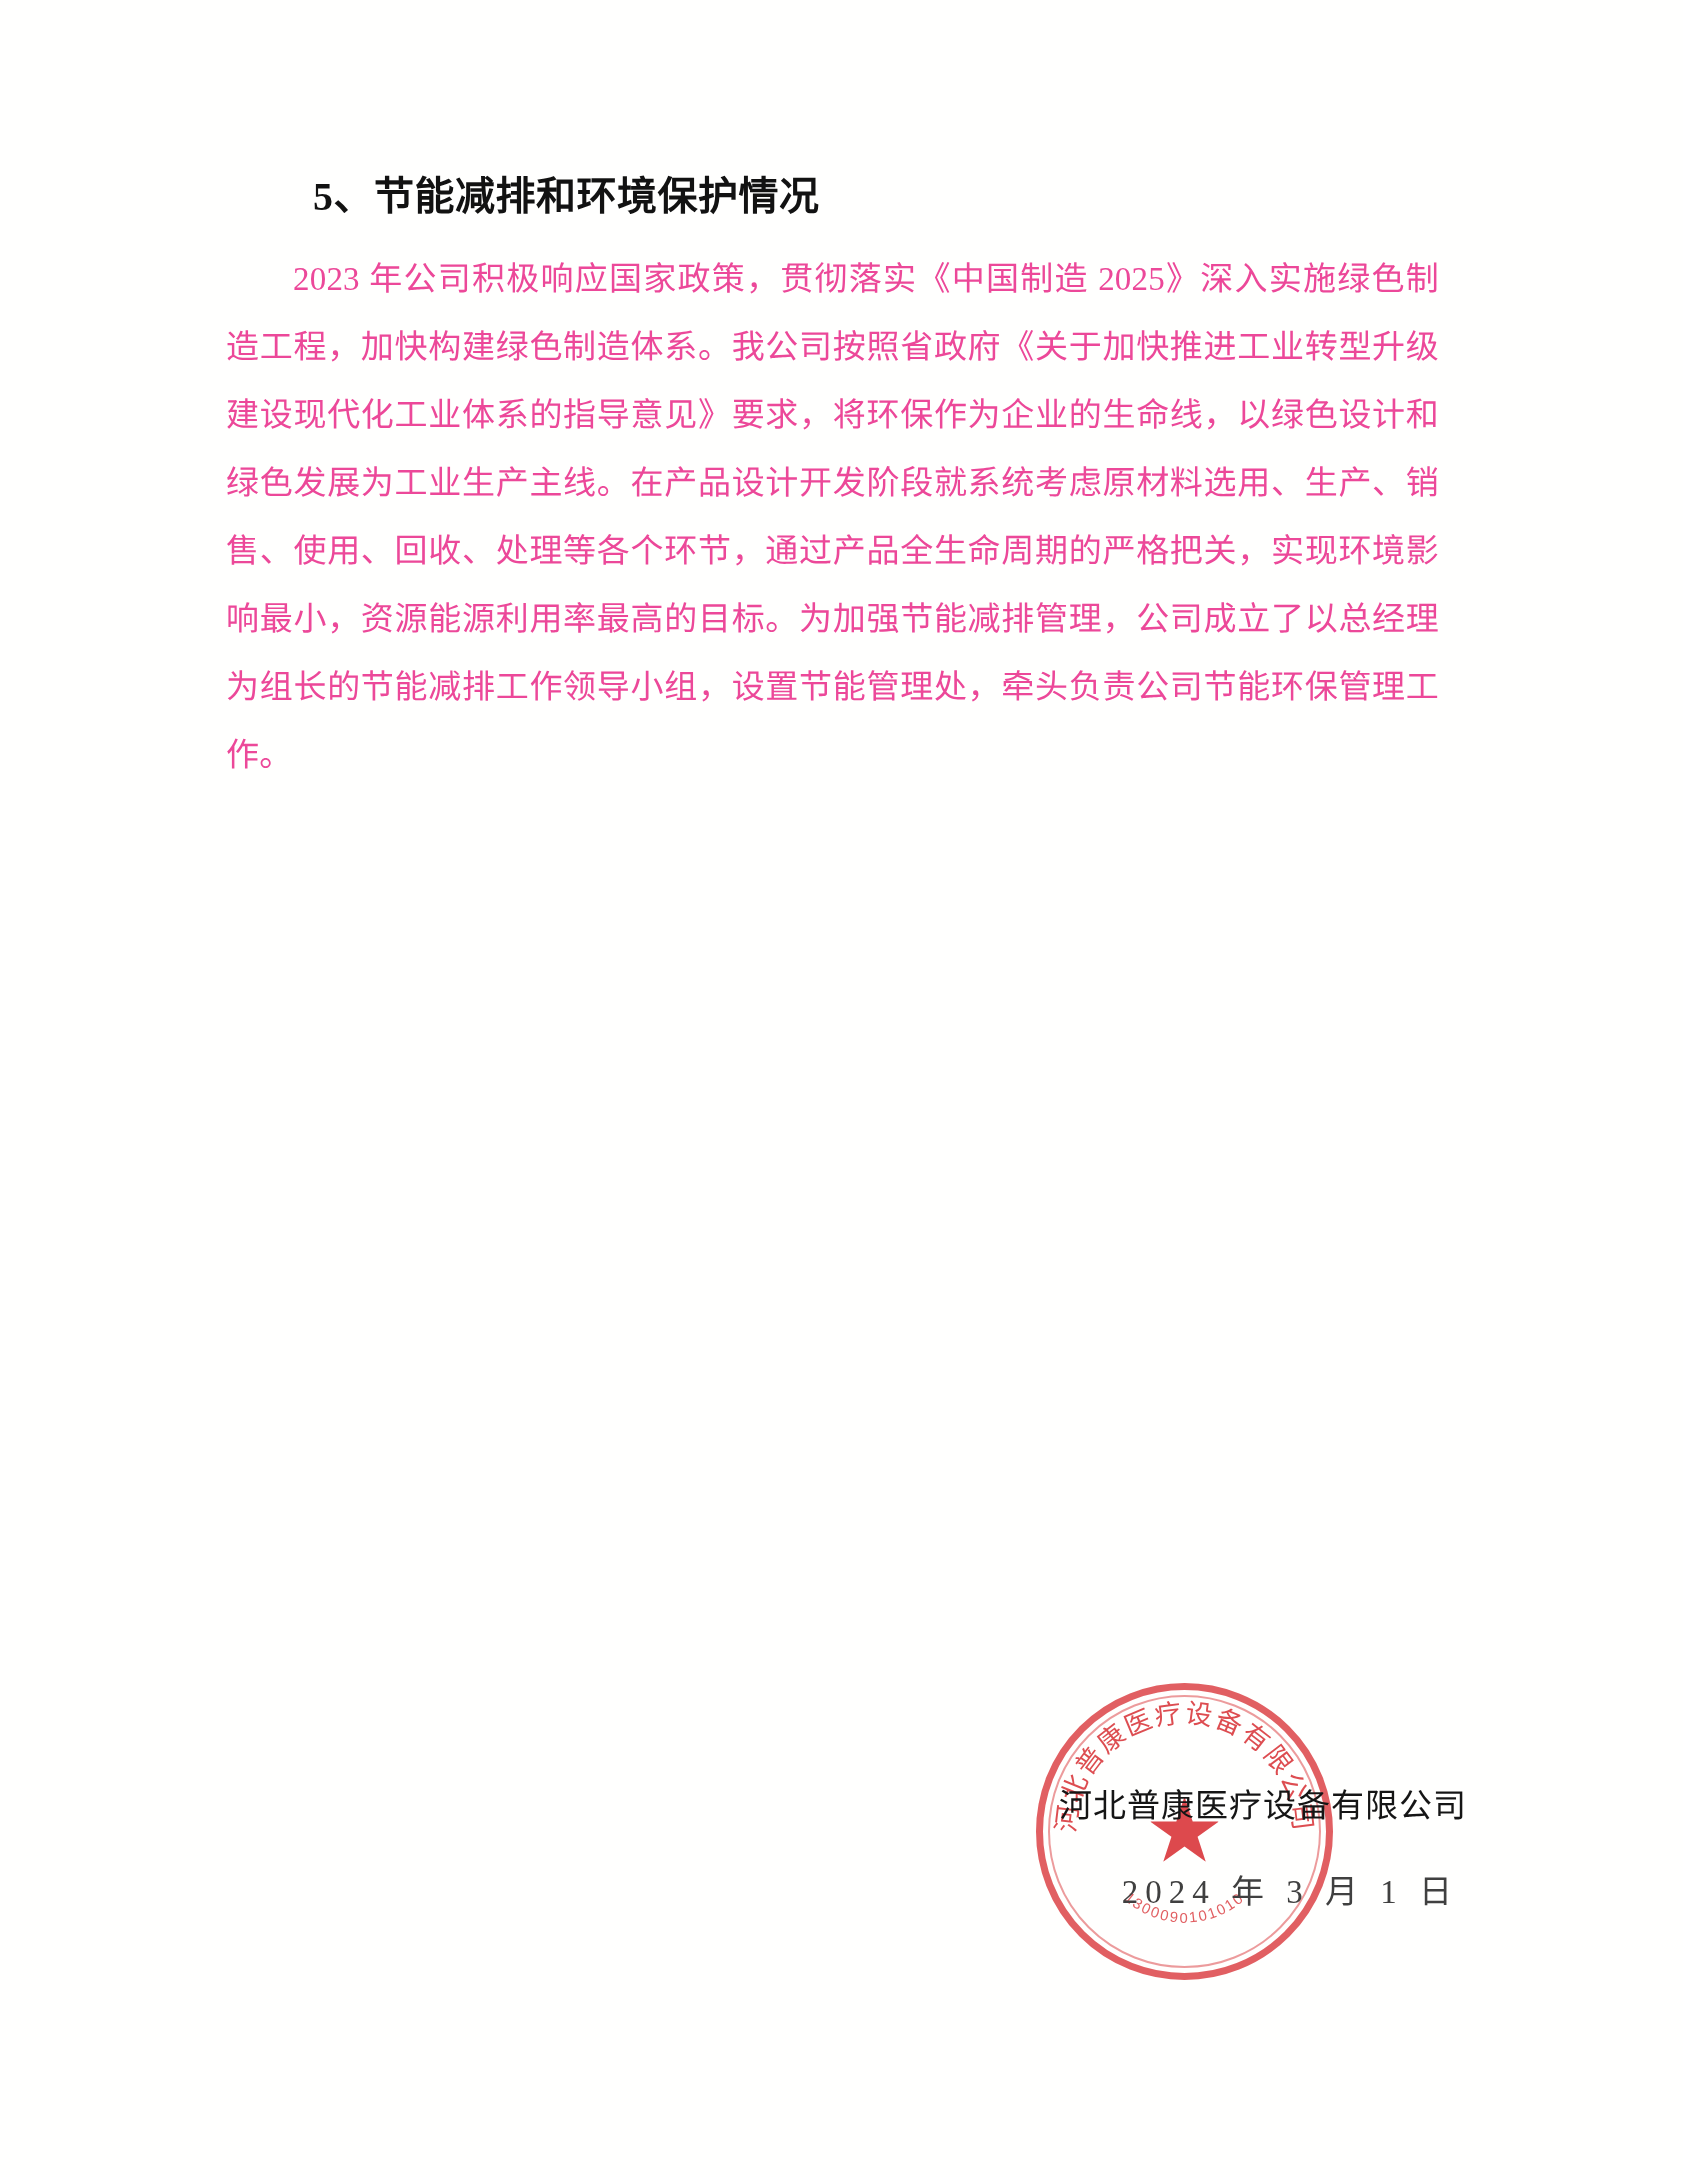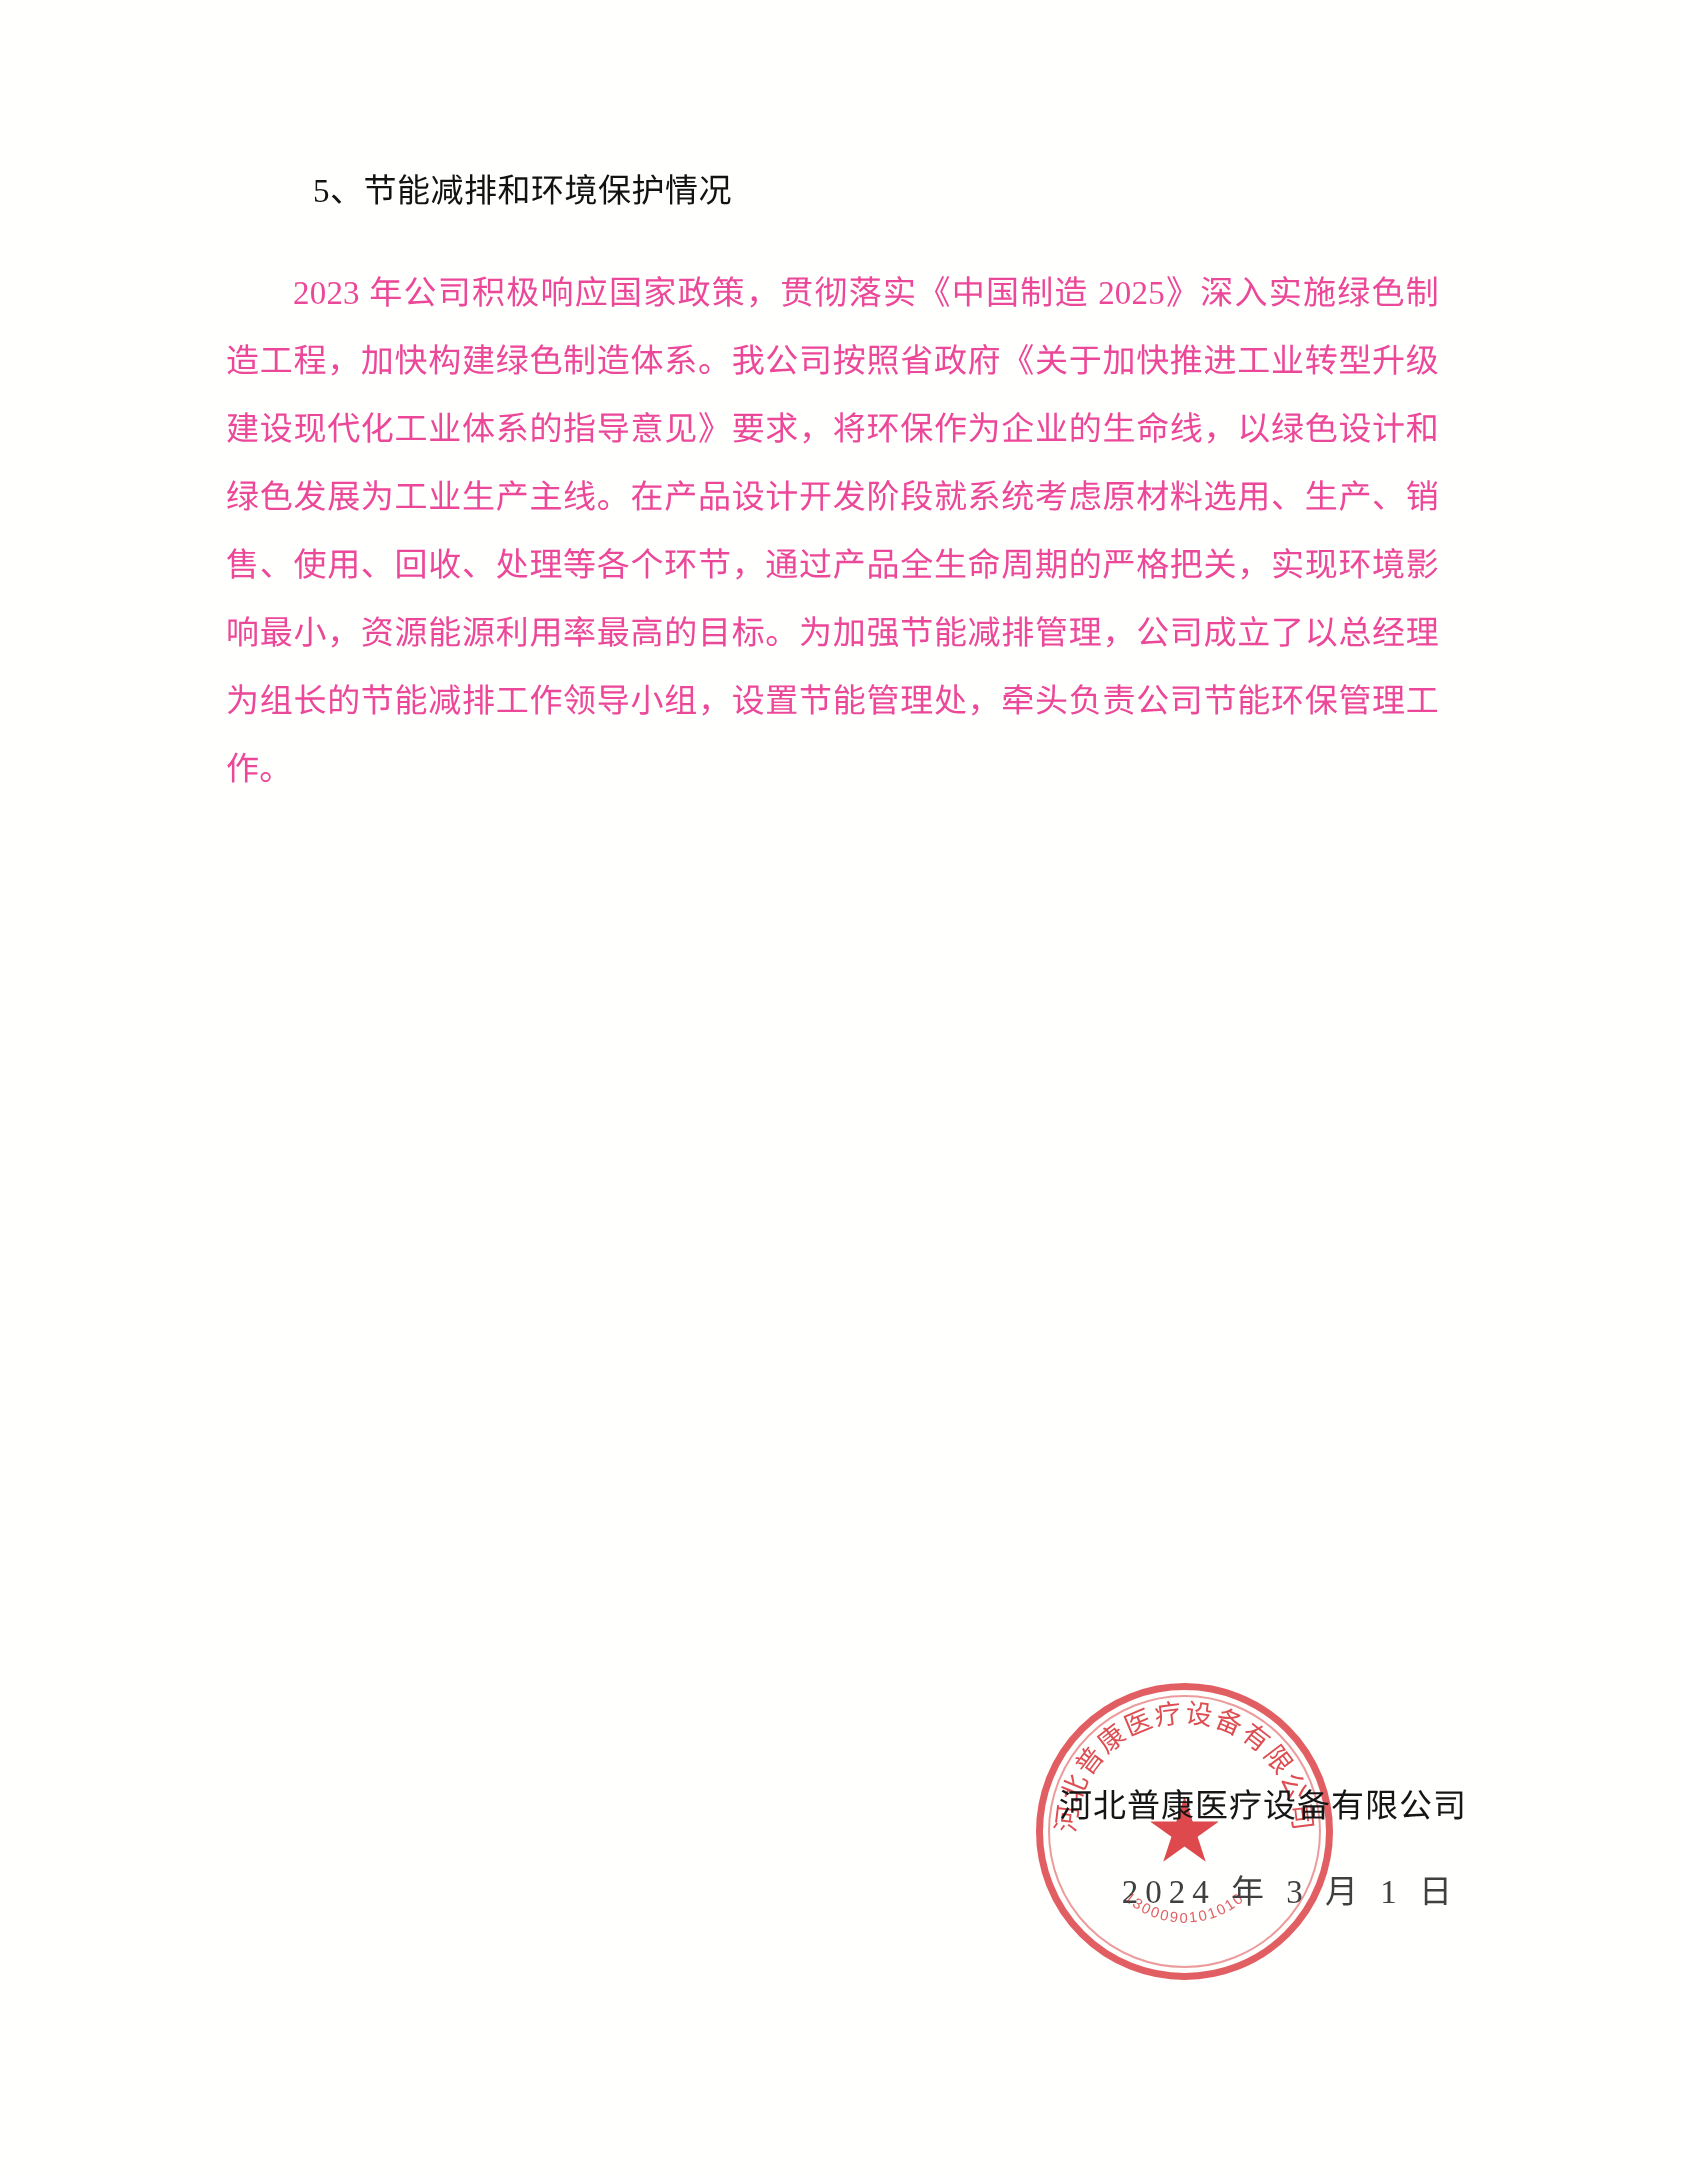--- a/index.html
+++ b/index.html
@@ -21,27 +21,28 @@
     inset: 0;
     background: #fffffe;
   }
   .content {
     position: absolute;
     left: 226px;
     top: 168px;
     width: 1213px;
   }
   .heading {
-    font-size: 33px;
+    font-size: 40px;
     line-height: 1.45;
     letter-spacing: 0.5px;
-    margin: 0 0 44px 0;
+    margin: 0 0 20px 0;
     text-indent: 0;
     padding-left: 87px;
     color: #121212;
+    font-weight: bold;
   }
   .para {
     font-size: 33px;
     line-height: 2.06;
     text-align: justify;
     text-justify: inter-ideograph;
     text-indent: 67px;
     margin: 0 0 30px 0;
     color: #ec4899;
     letter-spacing: 0.2px;

